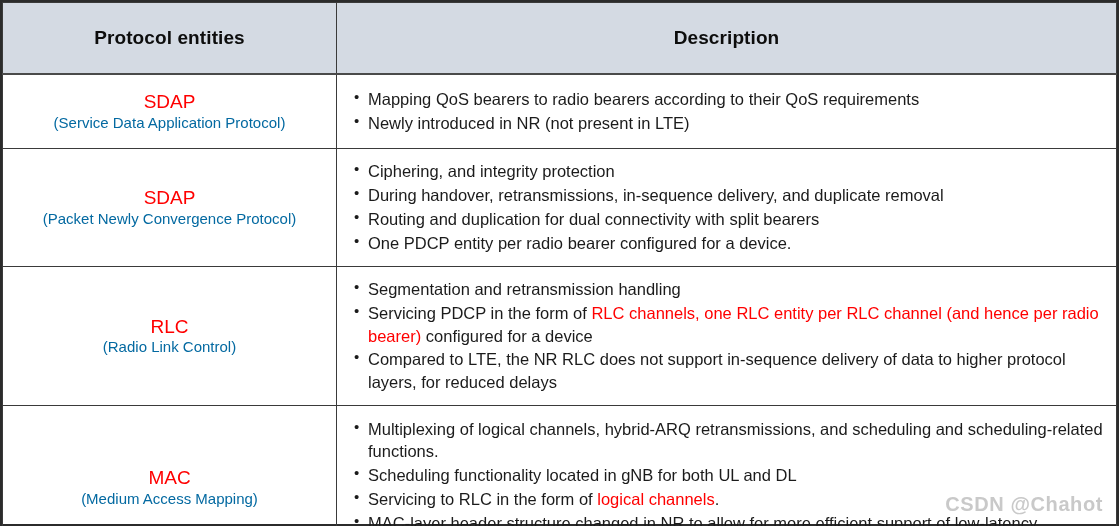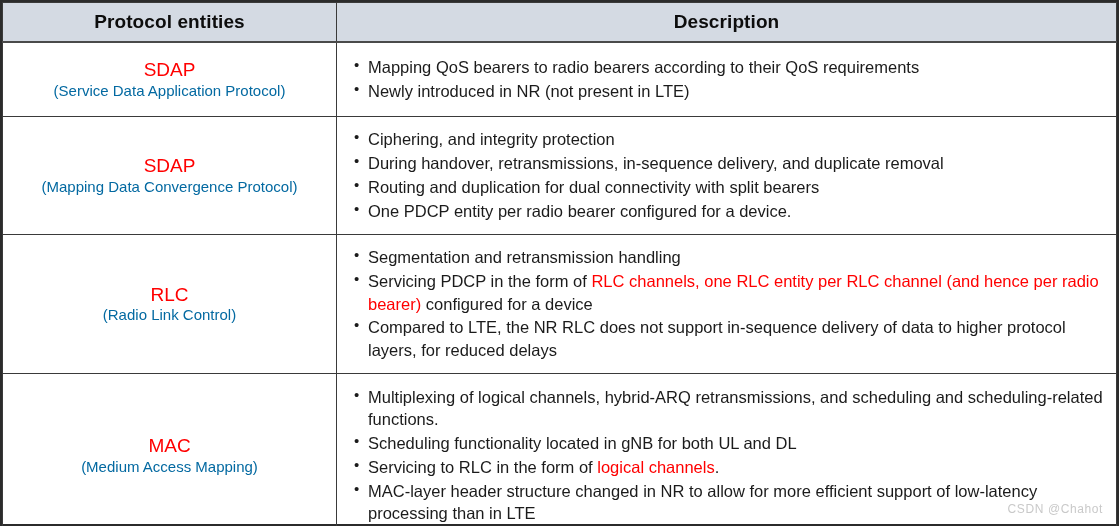--- a/index.html
+++ b/index.html
@@ -30,21 +30,21 @@
     border-collapse: collapse;
     table-layout: fixed;
   }
 
   col.col-entity { width: 334px; }
   col.col-desc   { width: auto; }
 
   th, td {
     border: 1px solid #3a3a3a;
     vertical-align: middle;
-    padding: 0;
+    padding: 16px;
   }
 
   
   thead th {
     background: #d4dae3;
     height: 38px;
     font-size: 19px;
     font-weight: bold;
     color: #0d0d0d;
     text-align: center;
@@ -107,25 +107,26 @@
   tr.row-mac  td { height: 145px; }
   tr.row-phy  td { height: 73px; }
 
   tr.row-rlc > td.entity,
   tr.row-mac > td.entity { }
 
   .watermark {
     position: absolute;
     right: 14px;
     bottom: 8px;
-    font-size: 12px;
+    font-size: 20px;
     color: #c9c9c9;
     letter-spacing: .6px;
     pointer-events: none;
     user-select: none;
+    font-weight: bold;
   }
 </style>
 </head>
 <body>
 
 <div class="table-wrap">
   <table class="proto-table">
     <colgroup>
       <col class="col-entity">
       <col class="col-desc">
@@ -145,21 +146,21 @@
         <td class="desc">
           <ul class="bullets">
               <li><span>Mapping QoS bearers to radio bearers according to their QoS requirements</span></li>
               <li><span>Newly introduced in NR (not present in LTE)</span></li>
             </ul>
         </td>
       </tr>
       <tr class="row-pdcp">
         <td class="entity">
           <span class="ent-abbr">SDAP</span>
-          <span class="ent-full">(Mapping Data Convergence Protocol)</span>
+          <span class="ent-full">(Packet Newly Convergence Protocol)</span>
         </td>
         <td class="desc">
           <ul class="bullets">
               <li><span>Ciphering, and integrity protection</span></li>
               <li><span>During handover, retransmissions, in-sequence delivery, and duplicate removal</span></li>
               <li><span>Routing and duplication for dual connectivity with split bearers</span></li>
               <li><span>One PDCP entity per radio bearer configured for a device.</span></li>
             </ul>
         </td>
       </tr>

